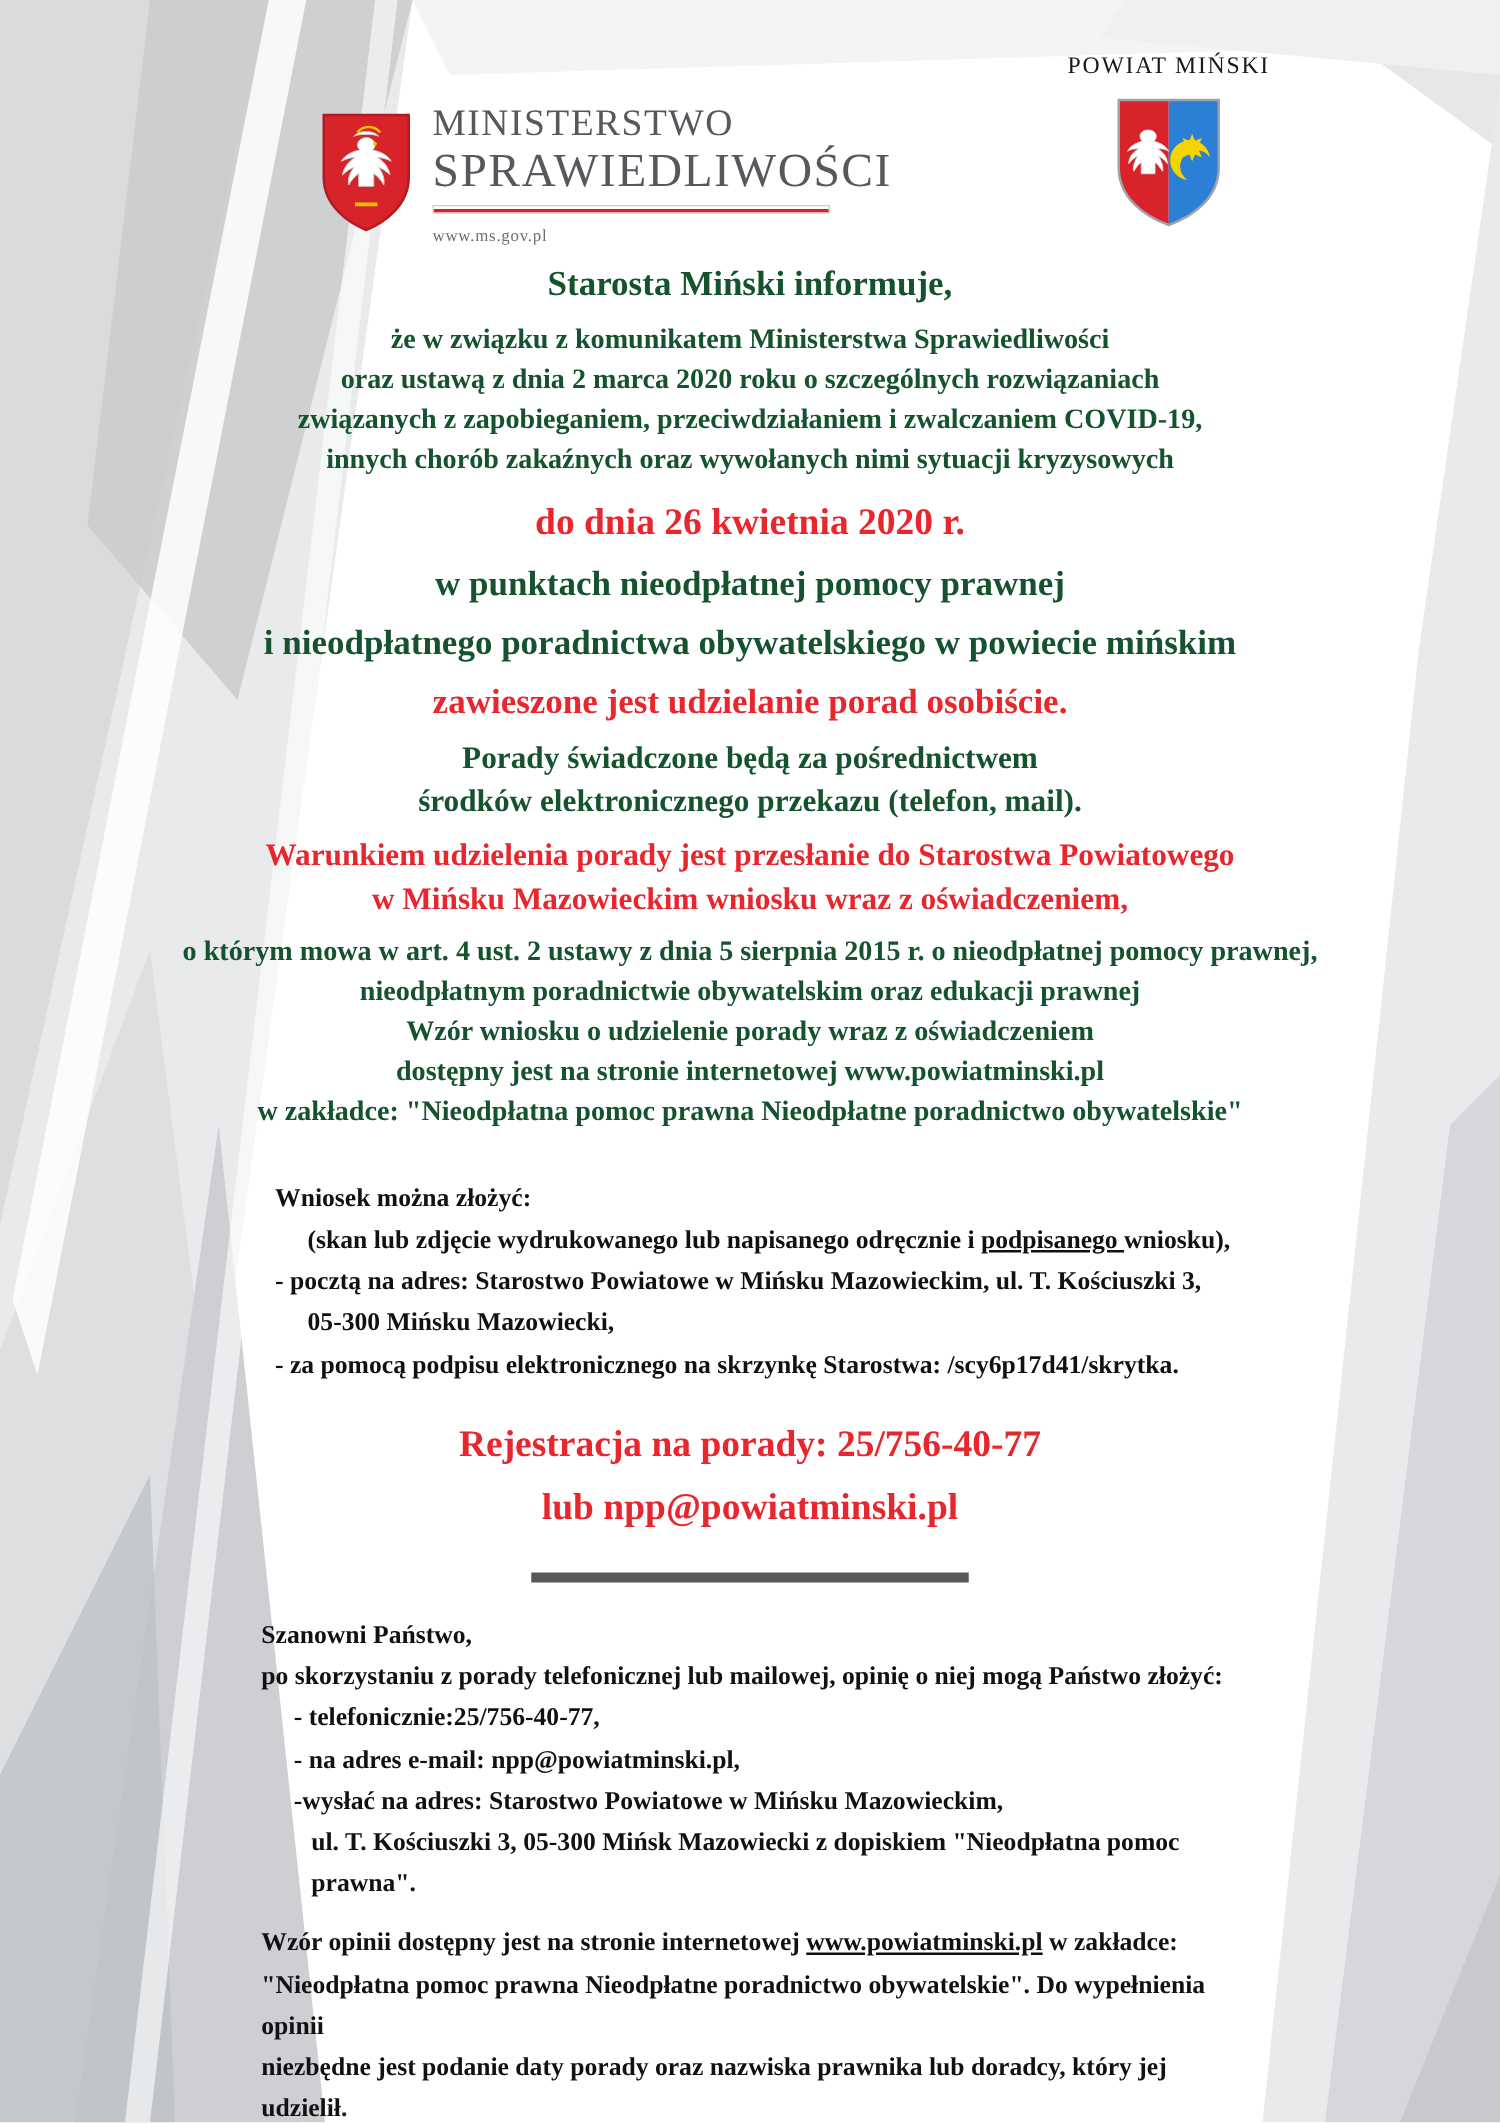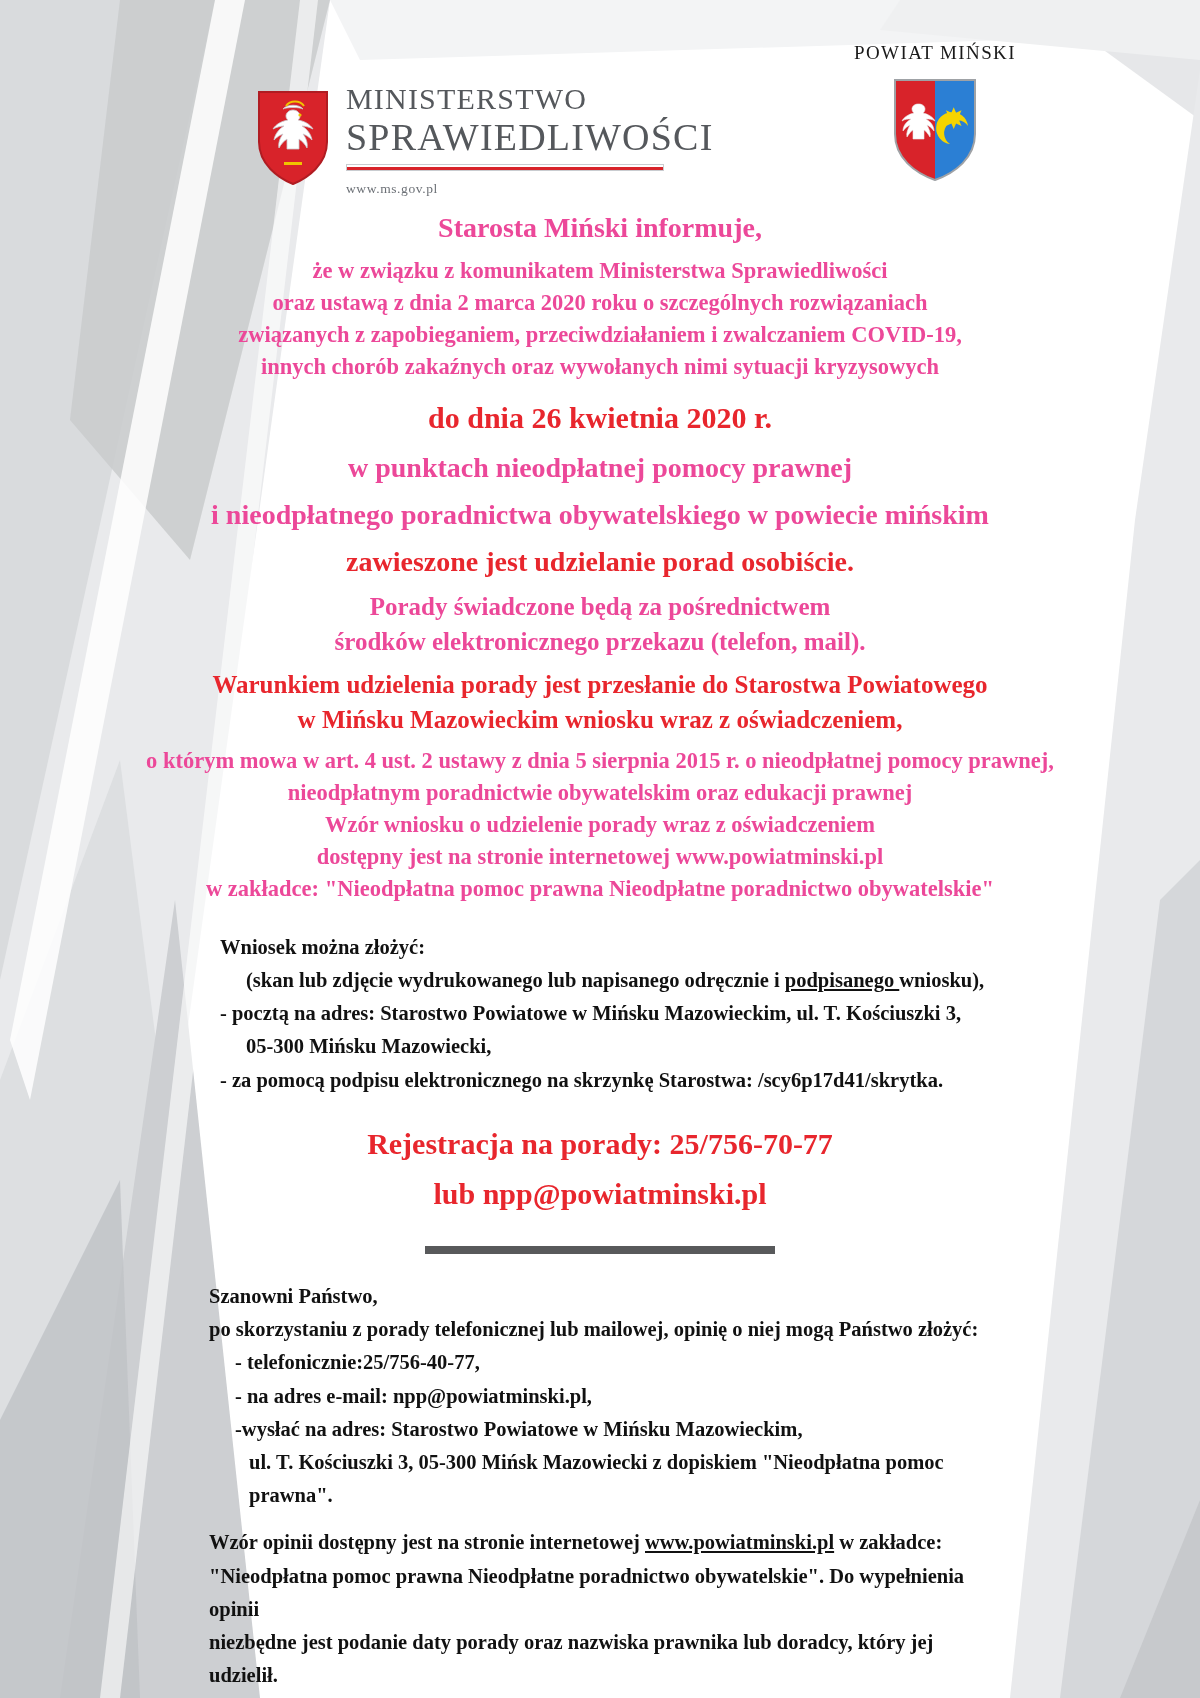--- a/index.html
+++ b/index.html
@@ -95,32 +95,32 @@
   }
 
   
   .content {
     position: absolute;
     top: 208px;
     left: 0;
     width: 1200px;
   }
   .center { text-align: center; }
-  .t { color: #ec4899; font-weight: bold; }
+  .t { color: #14532d; font-weight: bold; }
   .red { color: #e8262d; font-weight: bold; }
   .s22 { font-size: 22.5px; line-height: 1.42; }
   .s24 { font-size: 25px; line-height: 1.4; }
   .s26 { font-size: 28px; line-height: 1.4; }
   .s30 { font-size: 30px; line-height: 1.42; }
   .gap-s { height: 8px; }
   .gap-m { height: 14px; }
   .gap-l { height: 26px; }
 
   .block-left {
-    margin: 0 auto;
+    margin: 12px auto;
     width: 780px;
     padding-left: 10px;
     box-sizing: border-box;
   }
   .block-left2 {
     margin: 0 auto;
     width: 810px;
     padding-left: 14px;
     box-sizing: border-box;
   }
@@ -256,21 +256,21 @@
 
     <div class="block-left">
       <div class="li">Wniosek można złożyć:</div>
       <div class="li indent2">(skan lub zdjęcie wydrukowanego lub napisanego odręcznie i <span class="u">podpisanego </span>wniosku),</div>
       <div class="li">- pocztą na adres: Starostwo Powiatowe w Mińsku Mazowieckim, ul. T. Kościuszki 3,</div>
       <div class="li indent2">05-300 Mińsku Mazowiecki,</div>
       <div class="li">- za pomocą podpisu elektronicznego na skrzynkę Starostwa: /scy6p17d41/skrytka.</div>
     </div>
 
     <div class="phone-block">
-      <div class="center red s30">Rejestracja na porady: 25/756-70-77</div>
+      <div class="center red s30">Rejestracja na porady: 25/756-40-77</div>
       <div class="gap-s"></div>
       <div class="center red s30">lub npp@powiatminski.pl</div>
     </div>
 
     <div class="divider"></div>
 
     <div class="gap-l"></div>
 
     <div class="block-left2">
       <div class="li">Szanowni Państwo,</div>

